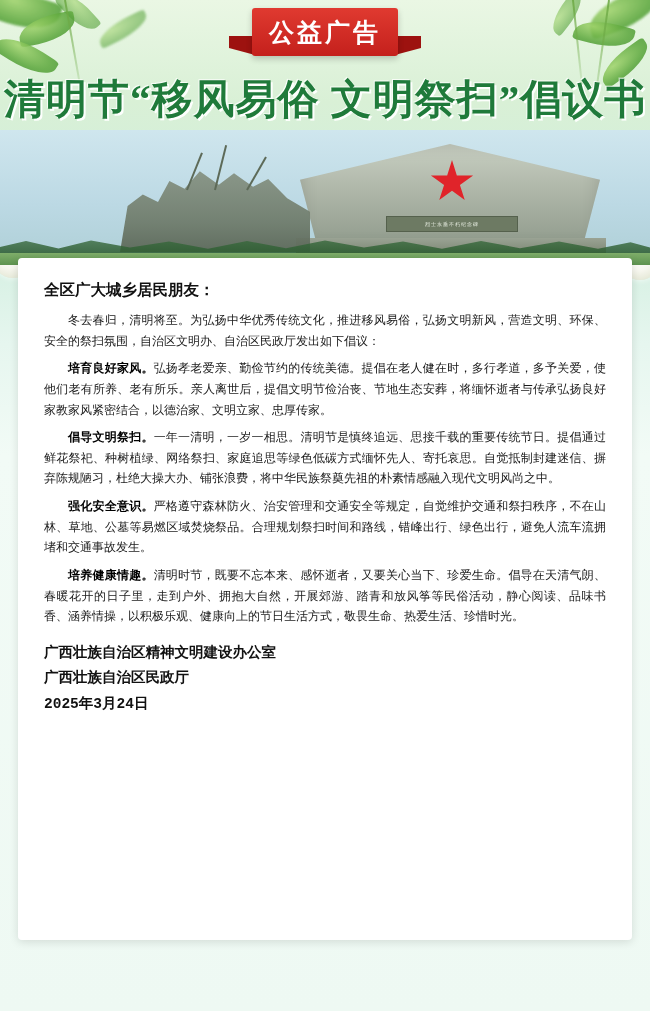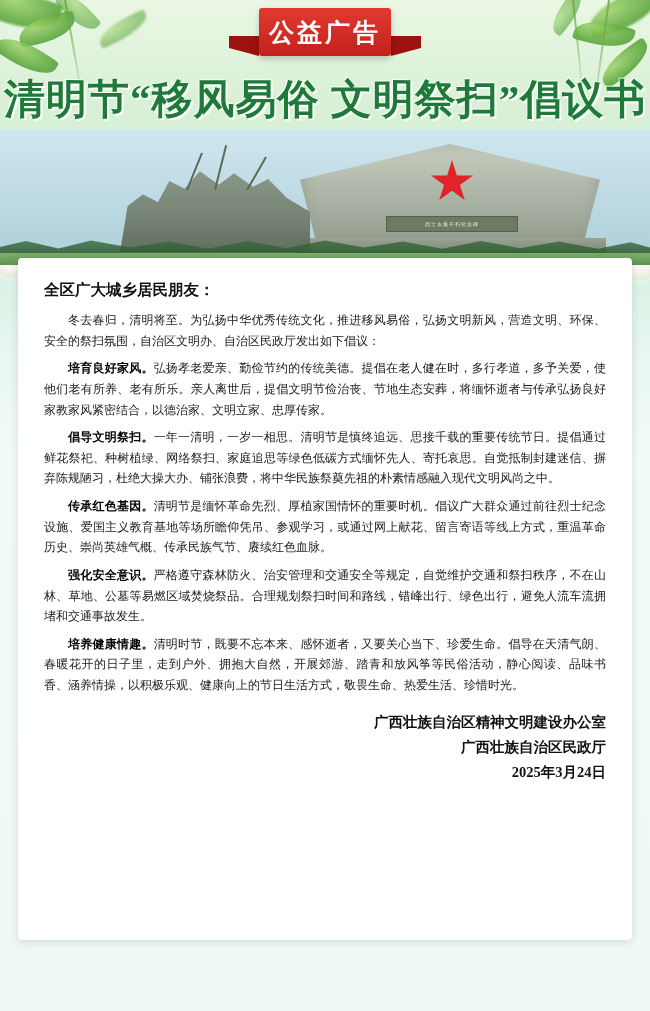--- a/index.html
+++ b/index.html
@@ -47,21 +47,21 @@
     border-radius: 50%;
     background: #f2d469;
   }
 
   
   .badge {
     position: absolute;
     left: 50%;
     top: 8px;
     transform: translateX(-50%);
-    width: 132px;
+    width: 146px;
     height: 48px;
     background: linear-gradient(180deg, #e03a30 0%, #c4201c 100%);
     border-radius: 3px;
     box-shadow: 0 3px 6px rgba(0,0,0,.2);
     display: flex;
     align-items: center;
     justify-content: center;
     z-index: 6;
   }
   .badge-text {
@@ -221,26 +221,26 @@
     text-align: justify;
     text-indent: 2em;
     font-family: "Liberation Sans", sans-serif;
   }
   p.body .lead {
     font-weight: bold;
     color: #000;
   }
   .signature {
     margin-top: 14px;
-    text-align: right;
+    text-align: left;
     font-size: 14.5px;
     font-weight: bold;
     color: #111;
     line-height: 1.75;
-    font-family: Liberation Serif, serif;
+    font-family: Liberation Mono, monospace;
   }
 </style>
 </head>
 <body>
 
 <div class="poster">
 
   <div class="leaf blur-leaf" style="left:-10px;top:-6px;width:70px;height:34px;transform:rotate(18deg);"></div>
   <div class="leaf" style="left:18px;top:16px;width:58px;height:26px;transform:rotate(-12deg);"></div>
   <div class="leaf" style="left:-6px;top:44px;width:64px;height:24px;transform:rotate(32deg);"></div>
@@ -295,23 +295,20 @@
 
     <p class="body">冬去春归，清明将至。为弘扬中华优秀传统文化，推进移风易俗，弘扬文明新风，营造文明、环保、安全的祭扫氛围，自治区文明办、自治区民政厅发出如下倡议：</p>
 
     <p class="body">
       <span class="lead">培育良好家风。</span><span>弘扬孝老爱亲、勤俭节约的传统美德。提倡在老人健在时，多行孝道，多予关爱，使他们老有所养、老有所乐。亲人离世后，提倡文明节俭治丧、节地生态安葬，将缅怀逝者与传承弘扬良好家教家风紧密结合，以德治家、文明立家、忠厚传家。</span>
     </p>
     <p class="body">
       <span class="lead">倡导文明祭扫。</span><span>一年一清明，一岁一相思。清明节是慎终追远、思接千载的重要传统节日。提倡通过鲜花祭祀、种树植绿、网络祭扫、家庭追思等绿色低碳方式缅怀先人、寄托哀思。自觉抵制封建迷信、摒弃陈规陋习，杜绝大操大办、铺张浪费，将中华民族祭奠先祖的朴素情感融入现代文明风尚之中。</span>
     </p>
     <p class="body">
-      <span class="lead">传承红色基因。</span><span>清明节是缅怀革命先烈、厚植家国情怀的重要时机。倡议广大群众通过前往烈士纪念设施、爱国主义教育基地等场所瞻仰凭吊、参观学习，或通过网上献花、留言寄语等线上方式，重温革命历史、崇尚英雄气概、传承民族气节、赓续红色血脉。</span>
-    </p>
-    <p class="body">
       <span class="lead">强化安全意识。</span><span>严格遵守森林防火、治安管理和交通安全等规定，自觉维护交通和祭扫秩序，不在山林、草地、公墓等易燃区域焚烧祭品。合理规划祭扫时间和路线，错峰出行、绿色出行，避免人流车流拥堵和交通事故发生。</span>
     </p>
     <p class="body">
       <span class="lead">培养健康情趣。</span><span>清明时节，既要不忘本来、感怀逝者，又要关心当下、珍爱生命。倡导在天清气朗、春暖花开的日子里，走到户外、拥抱大自然，开展郊游、踏青和放风筝等民俗活动，静心阅读、品味书香、涵养情操，以积极乐观、健康向上的节日生活方式，敬畏生命、热爱生活、珍惜时光。</span>
     </p>
 
     <div class="signature">
       <div>广西壮族自治区精神文明建设办公室</div>
       <div>广西壮族自治区民政厅</div>
       <div>2025年3月24日</div>

